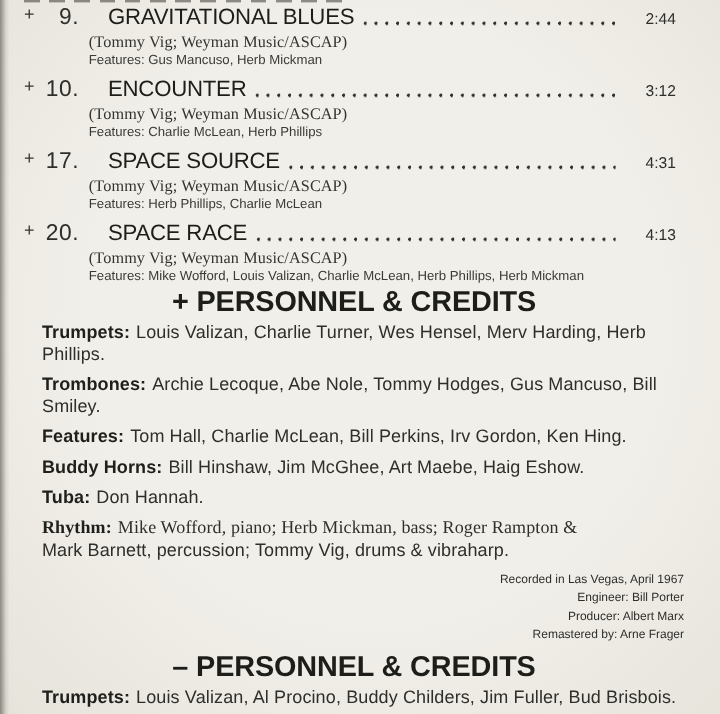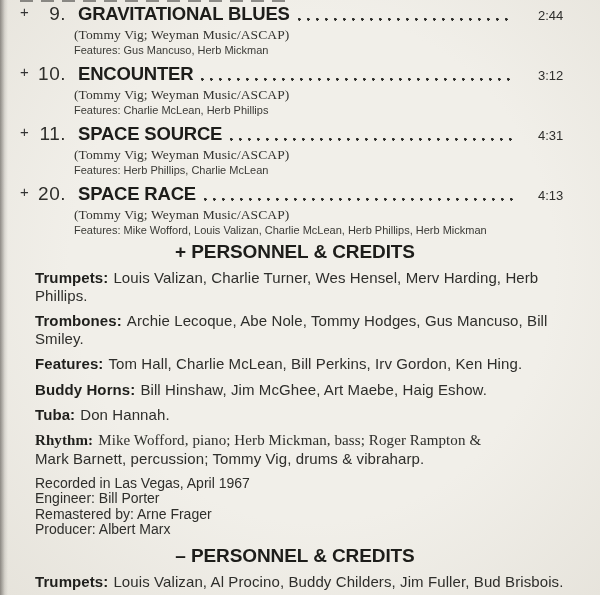--- a/index.html
+++ b/index.html
@@ -24,49 +24,49 @@
     background: repeating-linear-gradient(to right, rgba(40,40,38,0.5) 0 13px, transparent 13px 21px);
   }
   .content { position:relative; padding:2px 30px 0 20px; }
 
   
   .track { margin-bottom:5px; }
   .track-head { display:flex; align-items:baseline; line-height:23px; }
   .plus-sign { width:16px; font-size:15px; color:#333; position:relative; top:-3px; flex:none; }
   .track-num { width:30px; flex:none; text-align:right; font-size:19px; color:#2e2e2b; letter-spacing:0.5px; }
   .track-title {
-    margin-left:12px; flex:none;
-    font-size:18.5px; font-weight:700; letter-spacing:-0.2px; color:#1d1d1a;text-align:center;
+    margin-left:24px; flex:none;
+    font-size:18.5px; font-weight:400; letter-spacing:-0.2px; color:#1d1d1a;text-align:center;
   }
   .leader {
     flex:1 1 auto; height:3px; align-self:flex-end; margin:0 9px 6px 8px;
     background-image: radial-gradient(circle at 1.4px 1.4px, #2d2d2a 1.25px, transparent 1.5px);
     background-size:9px 3px; background-repeat:repeat-x;
   }
   .track-time { flex:none; min-width:32px; text-align:left; font-size:13px; color:#2e2e2b;margin-left:16px; }
   .track-pub { margin-left:54px; font-size:13.5px; line-height:15px; color:#33332f; letter-spacing:0.1px;font-family:Liberation Serif, serif; }
   .track-feat { margin-left:54px; margin-top:2px; font-size:11px; line-height:13px; color:#3a3a36; }
 
   
   .section-heading {
-    text-align:center; font-size:19px; font-weight:700; letter-spacing:-0.1px;
+    text-align:center; font-size:24px; font-weight:700; letter-spacing:-0.1px;
     color:#1d1d1a; margin:4px 0 7px 0; line-height:20px;
   }
   .section-heading.minus { margin-top:8px; }
 
   
   .personnel { padding-left:15px; }
   .p-line { font-size:15px; line-height:17.5px; margin-bottom:8px; color:#2e2e2b; letter-spacing:0.1px; }
   .p-label { font-weight:700; color:#1f1f1c; margin-right:5px; }
   .p-cont { margin-top:0; margin-bottom:8px; }
   .p-line.tight { margin-bottom:1px;font-family:Liberation Serif, serif; }
 
   
   .credits { padding-left:15px; margin-top:6px; }
-  .credit-line { font-size:14px; line-height:15.6px; color:#2e2e2b; }
+  .credit-line { font-size:10px; line-height:15.6px; color:#2e2e2b;text-align:right; }
 </style>
 </head>
 <body>
 
 <div class="page">
   <div class="scan-artifact-top"></div>
 
   <div class="content">
 
     <div>
@@ -91,21 +91,21 @@
           <span class="leader"></span>
           <span class="track-time">3:12</span>
         </div>
         <div class="track-pub">(Tommy Vig; Weyman Music/ASCAP)</div>
         <div class="track-feat">Features: Charlie McLean, Herb Phillips</div>
       </div>
 
       <div class="track">
         <div class="track-head">
           <span class="plus-sign">+</span>
-          <span class="track-num">11.</span>
+          <span class="track-num">17.</span>
           <span class="track-title">SPACE SOURCE</span>
           <span class="leader"></span>
           <span class="track-time">4:31</span>
         </div>
         <div class="track-pub">(Tommy Vig; Weyman Music/ASCAP)</div>
         <div class="track-feat">Features: Herb Phillips, Charlie McLean</div>
       </div>
 
       <div class="track">
         <div class="track-head">
@@ -143,22 +143,22 @@
         <span class="p-label">Rhythm:</span><span>Mike Wofford, piano; Herb Mickman, bass; Roger Rampton &amp;</span>
       </div>
       <div class="p-line p-cont">
         <span>Mark Barnett, percussion; Tommy Vig, drums &amp; vibraharp.</span>
       </div>
     </div>
 
     <div class="credits">
       <div class="credit-line">Recorded in Las Vegas, April 1967</div>
       <div class="credit-line">Engineer: Bill Porter</div>
+      <div class="credit-line">Producer: Albert Marx</div>
       <div class="credit-line">Remastered by: Arne Frager</div>
-      <div class="credit-line">Producer: Albert Marx</div>
     </div>
 
     <div class="section-heading minus">– PERSONNEL &amp; CREDITS</div>
 
     <div class="personnel">
       <div class="p-line">
         <span class="p-label">Trumpets:</span><span>Louis Valizan, Al Procino, Buddy Childers, Jim Fuller, Bud Brisbois.</span>
       </div>
 
     </div>

